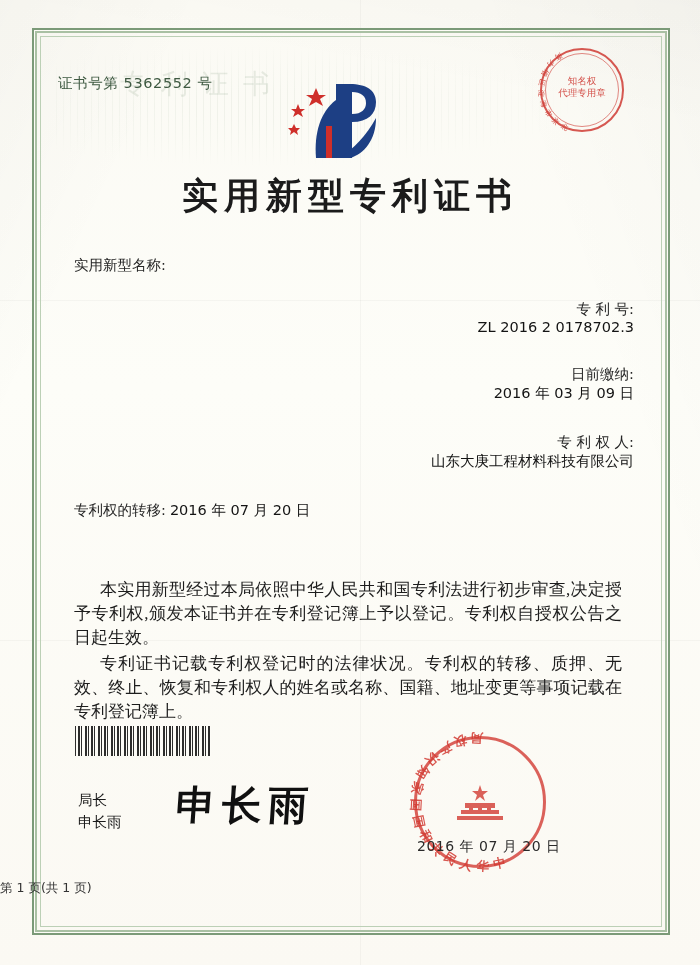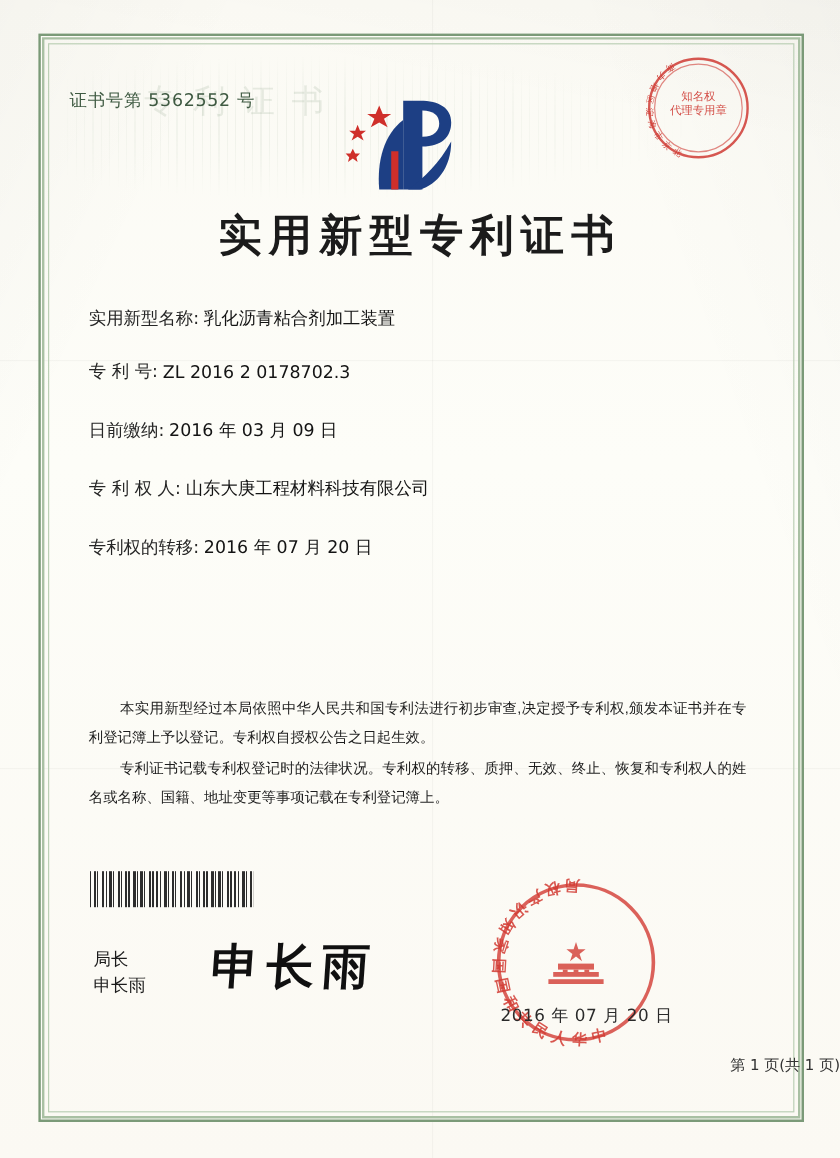--- a/index.html
+++ b/index.html
@@ -170,30 +170,30 @@
     font-family: "DejaVu Sans", sans-serif;
   }
   .field-label {
     white-space: pre;
     color: #262626;
   }
   .field-value {
     margin-left: 4px;
     color: #141414;
   }
-  .field-row.gap-lg { margin-bottom: 30px; }
+  .field-row.gap-lg { margin-bottom: 30px; flex-direction: column; }
 
   
   .body-text {
     position: absolute;
     left: 74px;
     top: 578px;
     width: 548px;
-    font-family: Liberation Sans, sans-serif;
-    font-size: 12px;
+    font-family: Liberation Serif, serif;
+    font-size: 17px;
     line-height: 24px;
     color: #1d1d1d;
     text-align: justify;
   }
   .body-text p {
     margin: 0 0 2px 0;
     text-indent: 26px;
   }
 
   
@@ -282,21 +282,21 @@
     color: #2a2a2a;
     letter-spacing: 0.5px;
   }
 
   
   .page-footer {
     position: absolute;
     left: 0;
     right: 0;
     top: 880px;
-    text-align: right;
+    text-align: left;
     font-family: "DejaVu Sans", sans-serif;
     font-size: 12.5px;
     color: #333;
   }
 
   
   .crease {
     position: absolute;
     background: rgba(0,0,0,0.03);
     pointer-events: none;
@@ -353,21 +353,20 @@
       <div>知名权</div>
       <div>代理专用章</div>
     </div>
   </div>
 
   <div class="main-title">实用新型专利证书</div>
 
   <div class="fields">
     <div class="field-row">
       <span class="field-label">实用新型名称:</span>
-      <span class="field-value">乳化沥青粘合剂加工装置</span>
     </div>
     <div class="field-row gap-lg">
       <span class="field-label">专 利 号:</span>
       <span class="field-value">ZL 2016 2 0178702.3</span>
     </div>
     <div class="field-row gap-lg">
       <span class="field-label">日前缴纳:</span>
       <span class="field-value">2016 年 03 月 09 日</span>
     </div>
     <div class="field-row gap-lg">

